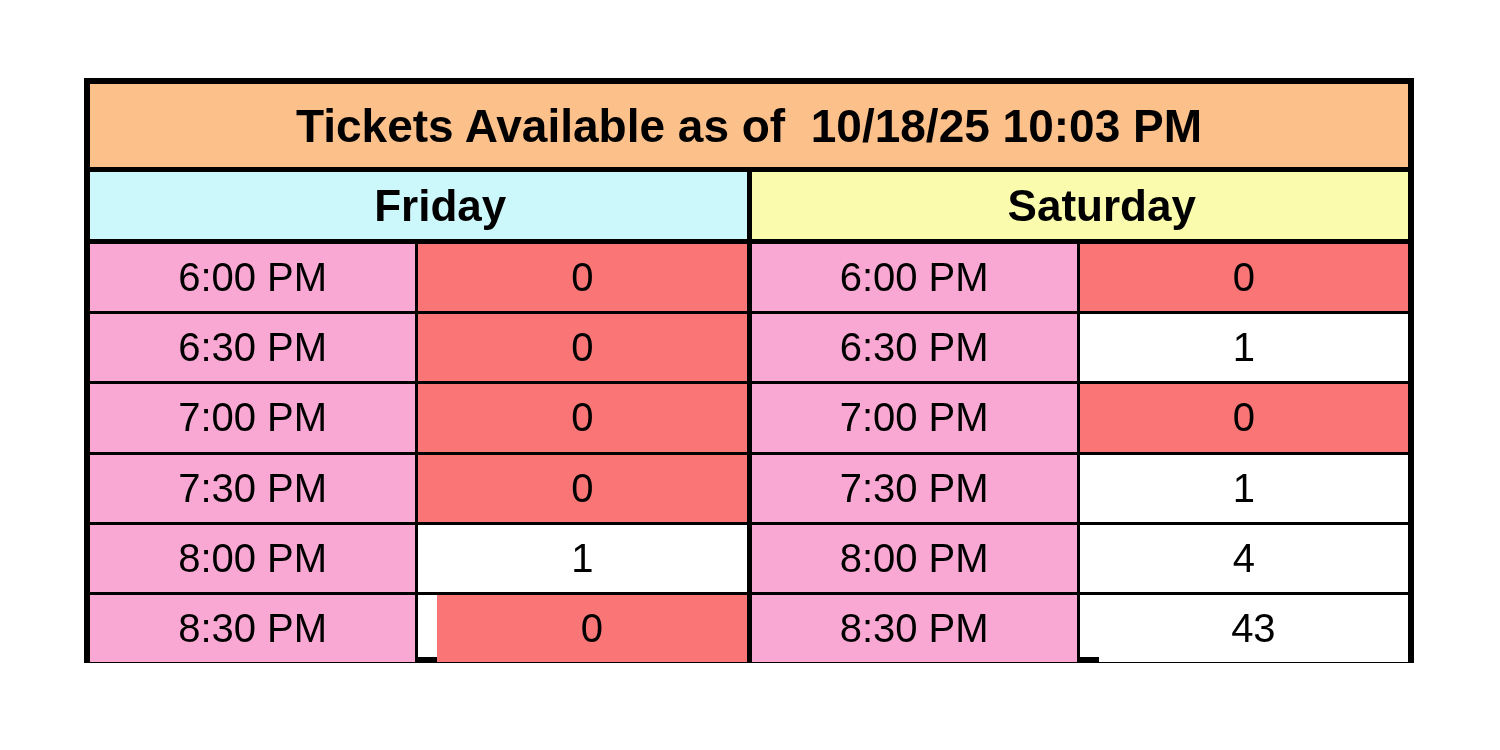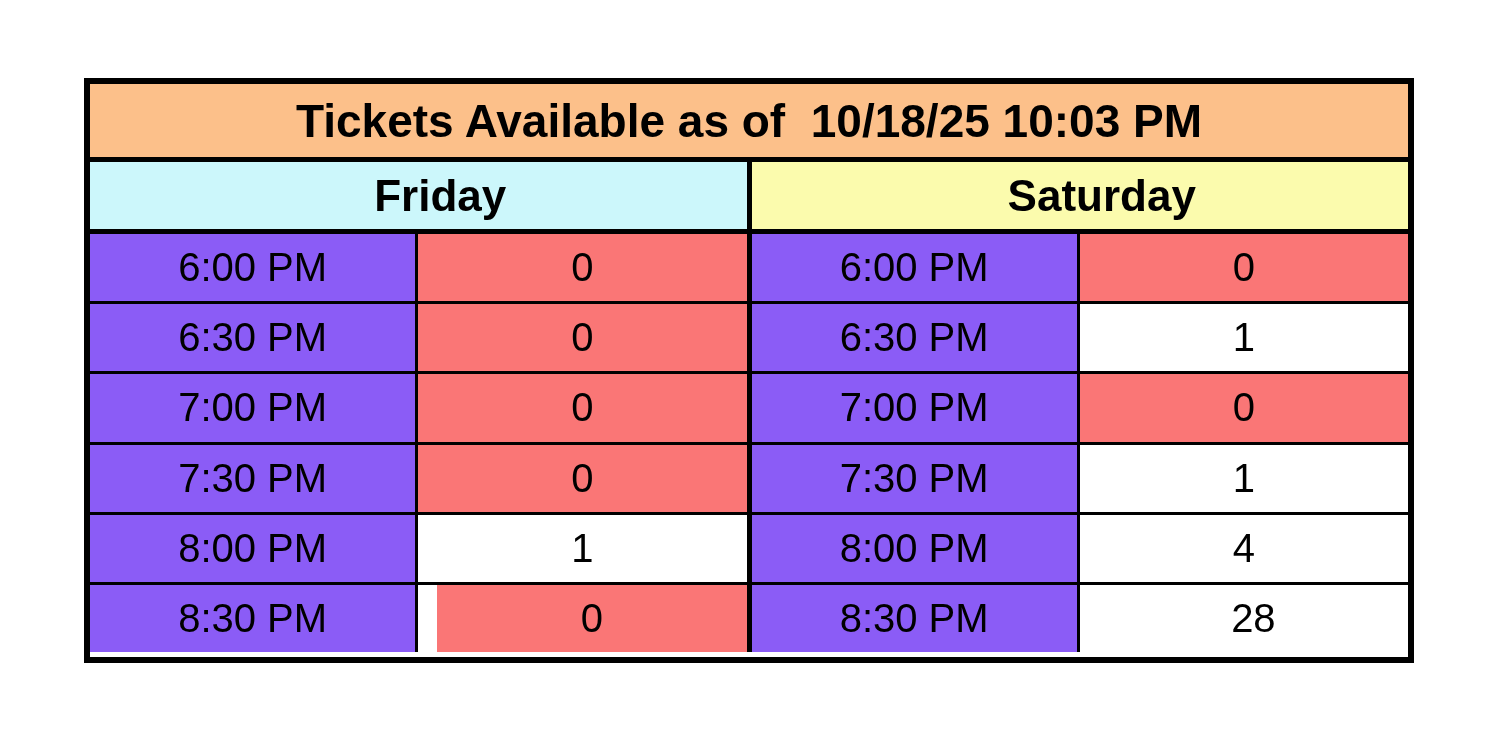--- a/index.html
+++ b/index.html
@@ -20,21 +20,21 @@
     left: 84px;
     top: 78px;
     width: 1330px;
     height: 585px;
     border: 6px solid #000000;
     box-sizing: border-box;
     background: #ffffff;
   }
 
   .title-row {
-    height: 78px;
+    height: 88px;
     background: #fcc08a;
     border-bottom: 5px solid #000000;
     display: flex;
     align-items: center;
     justify-content: center;
     box-sizing: border-box;
   }
   .title-row .title-text {
     font-size: 46px;
     font-weight: bold;
@@ -90,21 +90,21 @@
   .slot-row:last-child {
     border-bottom: none;
     gap: 19px;
   }
   .time-cell {
     flex: 0 0 50%;
     display: flex;
     align-items: center;
     justify-content: center;
     font-size: 40px;
-    background: #8b5cf6;
+    background: #f9a8d4;
     border-right: 3px solid #000000;
     box-sizing: border-box;
   }
   .count-cell {
     flex: 1 1 auto;
     display: flex;
     align-items: center;
     justify-content: center;
     font-size: 40px;
     background: #ffffff;
@@ -177,18 +177,18 @@
       <div class="slot-row">
         <div class="time-cell">7:30 PM</div>
         <div class="count-cell">1</div>
       </div>
       <div class="slot-row">
         <div class="time-cell">8:00 PM</div>
         <div class="count-cell">4</div>
       </div>
       <div class="slot-row">
         <div class="time-cell">8:30 PM</div>
-        <div class="count-cell">28</div>
+        <div class="count-cell">43</div>
       </div>
     </div>
 
   </div>
 </div>
 
 </body></html>

